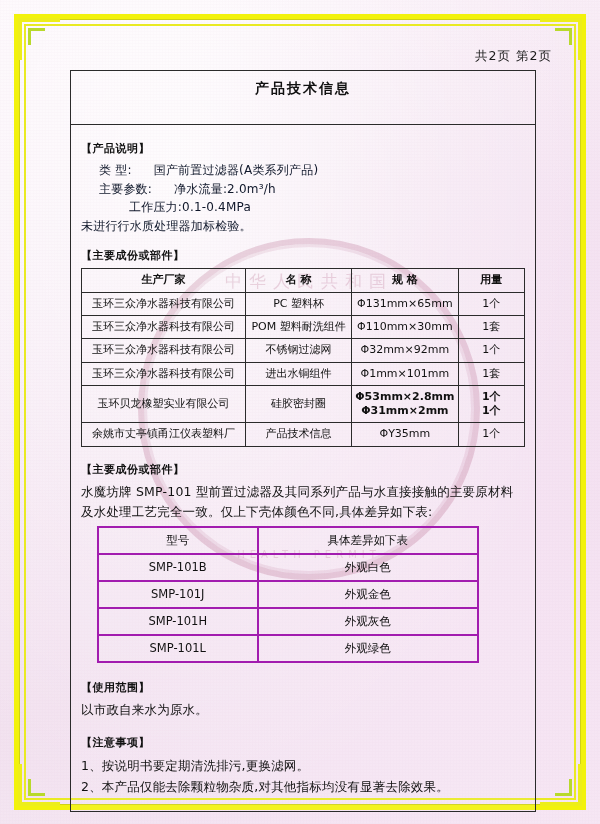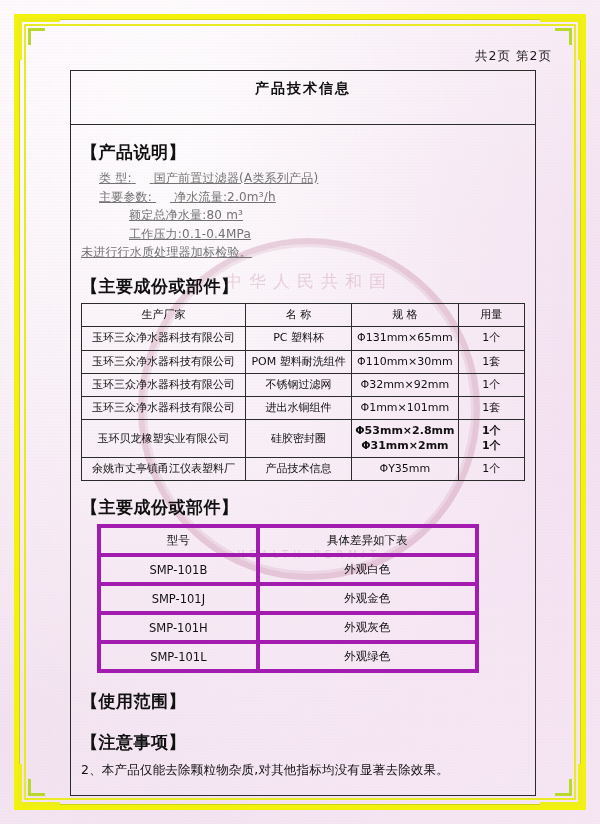--- a/index.html
+++ b/index.html
@@ -140,67 +140,66 @@
     padding: 9px 0 26px 0;
     border-bottom: 1px solid #2b2b2b;
     letter-spacing: 2px;
     font-family: "DejaVu Serif", "Liberation Serif", serif;
     color: #111;
   }
   .doc-body {
     padding: 9px 10px 14px 10px;
   }
   .sect-head {
-    font-size: 17px;
+    font-size: 11px;
     font-weight: bold;
     color: #111;
     margin: 7px 0 5px 0;
     letter-spacing: 0.5px;
   }
   .line {
     font-size: 12px;
-    color: #737373;
+    color: #0f172a;
     line-height: 1.55;
     letter-spacing: 0.2px;
-    text-decoration: underline;
   }
   .indent-1 { padding-left: 18px; }
   .indent-2 { padding-left: 48px; }
   .sp { display: inline-block; width: 14px; }
 
   table.grid {
     width: 100%;
     border-collapse: collapse;
     margin: 3px 0 2px 0;
     background: rgba(255,255,255,0.05);
   }
   table.grid th, table.grid td {
     border: 1px solid #2b2b2b;
     font-size: 11px;
     text-align: center;
     padding: 4px 2px;
     color: #111;
     line-height: 1.3;
   }
   table.grid th {
-    font-weight: normal;
+    font-weight: bold;
   }
   .c-mfr { width: 37%; }
   .c-name { width: 24%; }
   .c-spec { width: 24%; }
   .c-qty { width: 15%; }
   .two-line { line-height: 1.35; font-weight: bold; }
 
   table.grid2 {
     width: 86%;
     margin: 4px 0 4px 16px;
     border-collapse: collapse;
   }
   table.grid2 th, table.grid2 td {
-    border: 4px solid #a21caf;
+    border: 2px solid #a21caf;
     font-size: 11.5px;
     text-align: center;
     padding: 5px 2px;
     color: #111;
   }
   table.grid2 th { font-weight: normal; }
 
   .para {
     font-size: 12.5px;
     color: #111;
@@ -245,21 +244,20 @@
       <div class="line indent-1">
         <span>类    型:</span>
         <span class="sp"></span>
         <span>国产前置过滤器(A类系列产品)</span>
       </div>
       <div class="line indent-1">
         <span>主要参数:</span>
         <span class="sp"></span>
         <span>净水流量:2.0m³/h</span>
       </div>
-      <div class="line indent-2">额定总净水量:80 m³</div>
       <div class="line indent-2">工作压力:0.1-0.4MPa</div>
       <div class="line">未进行行水质处理器加标检验。</div>
 
       <div class="sect-gap"></div>
       <div class="sect-head">【主要成份或部件】</div>
       <table class="grid">
         <thead>
           <tr>
             <th class="c-mfr">生产厂家</th>
             <th class="c-name">名    称</th>
@@ -304,20 +302,21 @@
             <td>余姚市丈亭镇甬江仪表塑料厂</td>
             <td>产品技术信息</td>
             <td>ΦY35mm</td>
             <td>1个</td>
           </tr>
         </tbody>
       </table>
 
       <div class="sect-gap"></div>
       <div class="sect-head">【主要成份或部件】</div>
+      <div class="para">水魔坊牌 SMP-101 型前置过滤器及其同系列产品与水直接接触的主要原材料及水处理工艺完全一致。仅上下壳体颜色不同,具体差异如下表:</div>
       <table class="grid2">
         <thead>
           <tr>
             <th style="width:42%">型号</th>
             <th style="width:58%">具体差异如下表</th>
           </tr>
         </thead>
         <tbody>
           <tr>
             <td>SMP-101B</td>
@@ -333,20 +332,22 @@
           </tr>
           <tr>
             <td>SMP-101L</td>
             <td>外观绿色</td>
           </tr>
         </tbody>
       </table>
 
       <div class="sect-gap"></div>
       <div class="sect-head">【使用范围】</div>
+      <div class="para">以市政自来水为原水。</div>
 
       <div class="sect-gap"></div>
       <div class="sect-head">【注意事项】</div>
+      <div class="note-line">1、按说明书要定期清洗排污,更换滤网。</div>
       <div class="note-line">2、本产品仅能去除颗粒物杂质,对其他指标均没有显著去除效果。</div>
 
     </div>
   </div>
 </div>
 
 </body></html>

